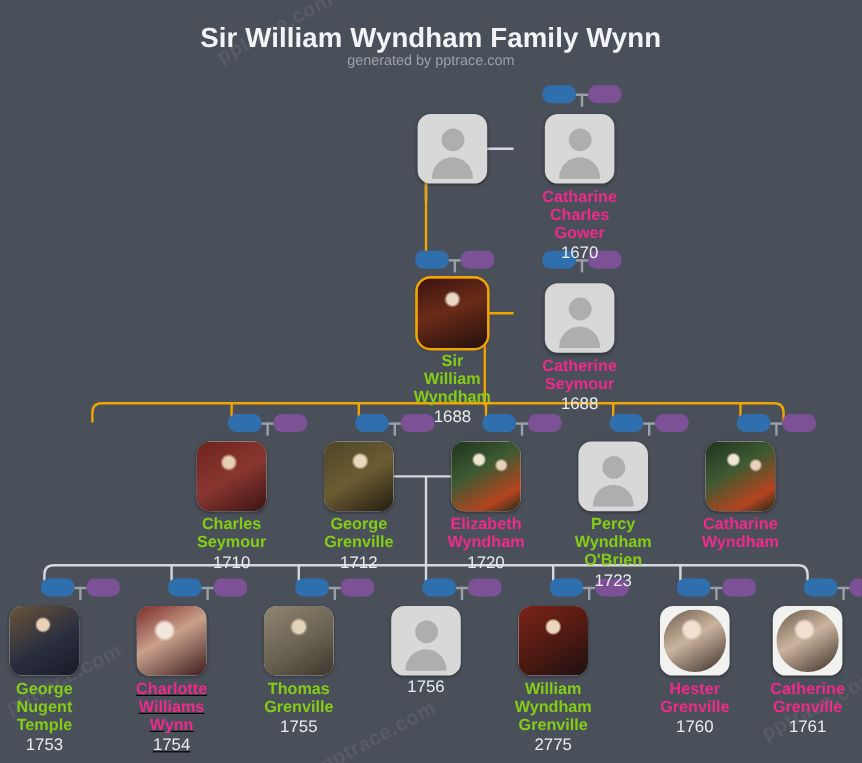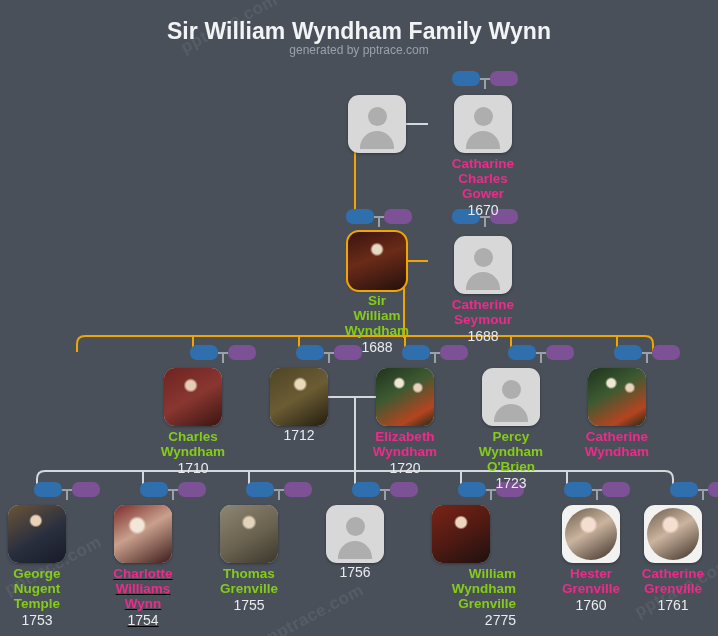--- a/index.html
+++ b/index.html
@@ -251,27 +251,28 @@
           <span class="ph-head"></span>
           <span class="ph-body"></span>
         </div>
         <div class="nm f">Catherine Seymour</div>
         <div class="yr">1688</div>
       </div>
       <div class="node" style="left: 138px; top: 368px;">
         <div class="thumb">
           <div class="art" style="background: radial-gradient(circle at 46% 30%, rgb(230, 205, 180) 0px, rgb(230, 205, 180) 9%, rgba(0, 0, 0, 0) 14%), linear-gradient(150deg, rgb(109, 36, 32), rgb(138, 54, 48) 50%, rgb(58, 21, 18));"></div>
         </div>
-        <div class="nm m">Charles Wyndham</div>
+        <div class="nm m">Charles Seymour</div>
         <div class="yr">1710</div>
       </div>
       <div class="node" style="left: 244px; top: 368px;">
         <div class="thumb">
           <div class="art" style="background: radial-gradient(circle at 52% 28%, rgb(234, 216, 188) 0px, rgb(234, 216, 188) 9%, rgba(0, 0, 0, 0) 14%), linear-gradient(150deg, rgb(78, 68, 39), rgb(107, 92, 51) 50%, rgb(35, 29, 16));"></div>
         </div>
+        <div class="nm m">George Grenville</div>
         <div class="yr">1712</div>
       </div>
       <div class="node" style="left: 350px; top: 368px;">
         <div class="thumb">
           <div class="art" style="background: radial-gradient(circle at 40% 26%, rgb(240, 230, 212) 0px, rgb(240, 230, 212) 7%, rgba(0, 0, 0, 0) 11%), radial-gradient(circle at 72% 34%, rgb(232, 210, 187) 0px, rgb(232, 210, 187) 6%, rgba(0, 0, 0, 0) 10%), linear-gradient(150deg, rgb(32, 51, 30), rgb(61, 90, 50) 40%, rgb(181, 68, 31) 78%, rgb(27, 42, 24));"></div>
         </div>
         <div class="nm f">Elizabeth Wyndham</div>
         <div class="yr">1720</div>
       </div>
       <div class="node" style="left: 456px; top: 368px;">
@@ -279,21 +280,21 @@
           <span class="ph-head"></span>
           <span class="ph-body"></span>
         </div>
         <div class="nm m">Percy Wyndham O'Brien</div>
         <div class="yr">1723</div>
       </div>
       <div class="node" style="left: 562px; top: 368px;">
         <div class="thumb">
           <div class="art" style="background: radial-gradient(circle at 40% 26%, rgb(240, 230, 212) 0px, rgb(240, 230, 212) 7%, rgba(0, 0, 0, 0) 11%), radial-gradient(circle at 72% 34%, rgb(232, 210, 187) 0px, rgb(232, 210, 187) 6%, rgba(0, 0, 0, 0) 10%), linear-gradient(150deg, rgb(32, 51, 30), rgb(61, 90, 50) 40%, rgb(181, 68, 31) 78%, rgb(27, 42, 24));"></div>
         </div>
-        <div class="nm f">Catherine Wyndham</div>
+        <div class="nm f">Catharine Wyndham</div>
       </div>
       <div class="node" style="left: -18px; top: 505px;">
         <div class="thumb">
           <div class="art" style="background: radial-gradient(circle at 48% 27%, rgb(233, 210, 184) 0px, rgb(233, 210, 184) 9%, rgba(0, 0, 0, 0) 13%), linear-gradient(150deg, rgb(106, 84, 56), rgb(42, 47, 63) 55%, rgb(23, 27, 38));"></div>
         </div>
         <div class="nm m">George Nugent Temple</div>
         <div class="yr">1753</div>
       </div>
       <div class="node" style="left: 88px; top: 505px; text-decoration: underline;">
         <div class="thumb">
@@ -309,28 +310,28 @@
         <div class="nm m">Thomas Grenville</div>
         <div class="yr">1755</div>
       </div>
       <div class="node" style="left: 300px; top: 505px;">
         <div class="thumb">
           <span class="ph-head"></span>
           <span class="ph-body"></span>
         </div>
         <div class="yr">1756</div>
       </div>
-      <div class="node" style="left: 406px; top: 505px; text-align: right;">
+      <div class="node" style="left: 406px; top: 505px;">
         <div class="thumb">
           <div class="art" style="background: radial-gradient(circle at 50% 30%, rgb(236, 214, 189) 0px, rgb(236, 214, 189) 10%, rgba(0, 0, 0, 0) 14%), linear-gradient(150deg, rgb(122, 36, 24), rgb(81, 26, 18) 50%, rgb(29, 16, 16));"></div>
         </div>
         <div class="nm m">William Wyndham Grenville</div>
         <div class="yr">2775</div>
       </div>
-      <div class="node" style="left: 536px; top: 505px;">
+      <div class="node" style="left: 524px; top: 505px;">
         <div class="thumb" style="background: rgb(242, 242, 240);">
           <div class="art" style="background: radial-gradient(circle at 45% 32%, rgb(244, 222, 208) 0px, rgb(244, 222, 208) 14%, rgba(0, 0, 0, 0) 20%), linear-gradient(150deg, rgb(106, 91, 74), rgb(203, 180, 159) 45%, rgb(58, 47, 38)); border-radius: 50%; margin: 3px; width: calc(100% - 6px); height: calc(100% - 6px);"></div>
         </div>
         <div class="nm f">Hester Grenville</div>
         <div class="yr">1760</div>
       </div>
       <div class="node" style="left: 618px; top: 505px;">
         <div class="thumb" style="background: rgb(242, 242, 240);">
           <div class="art" style="background: radial-gradient(circle at 45% 32%, rgb(244, 222, 208) 0px, rgb(244, 222, 208) 14%, rgba(0, 0, 0, 0) 20%), linear-gradient(150deg, rgb(106, 91, 74), rgb(203, 180, 159) 45%, rgb(58, 47, 38)); border-radius: 50%; margin: 3px; width: calc(100% - 6px); height: calc(100% - 6px);"></div>
         </div>

